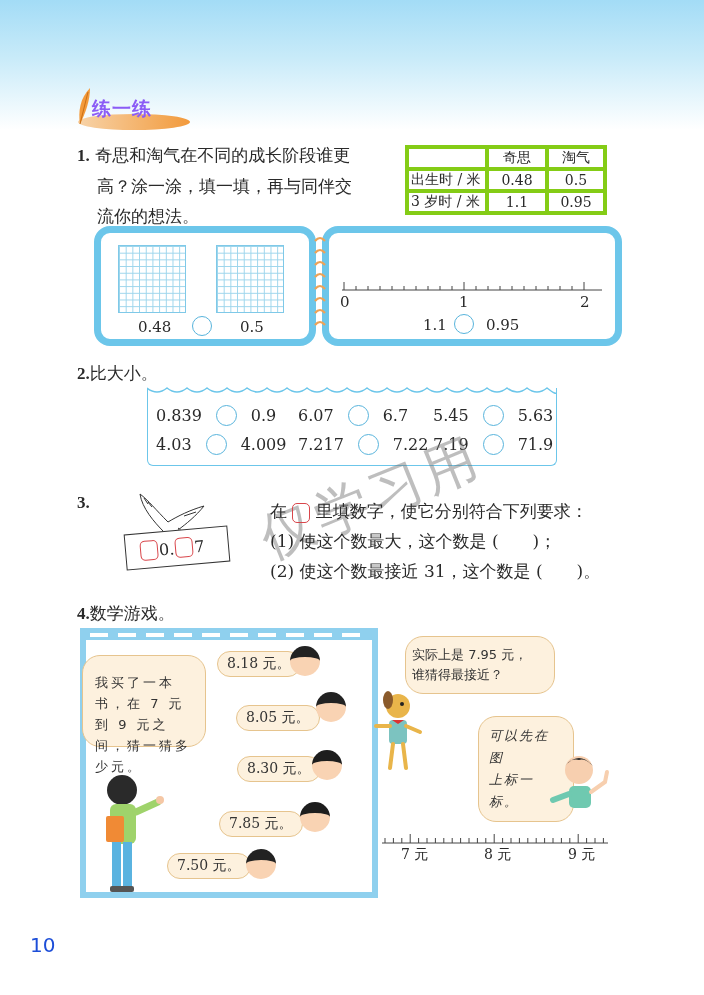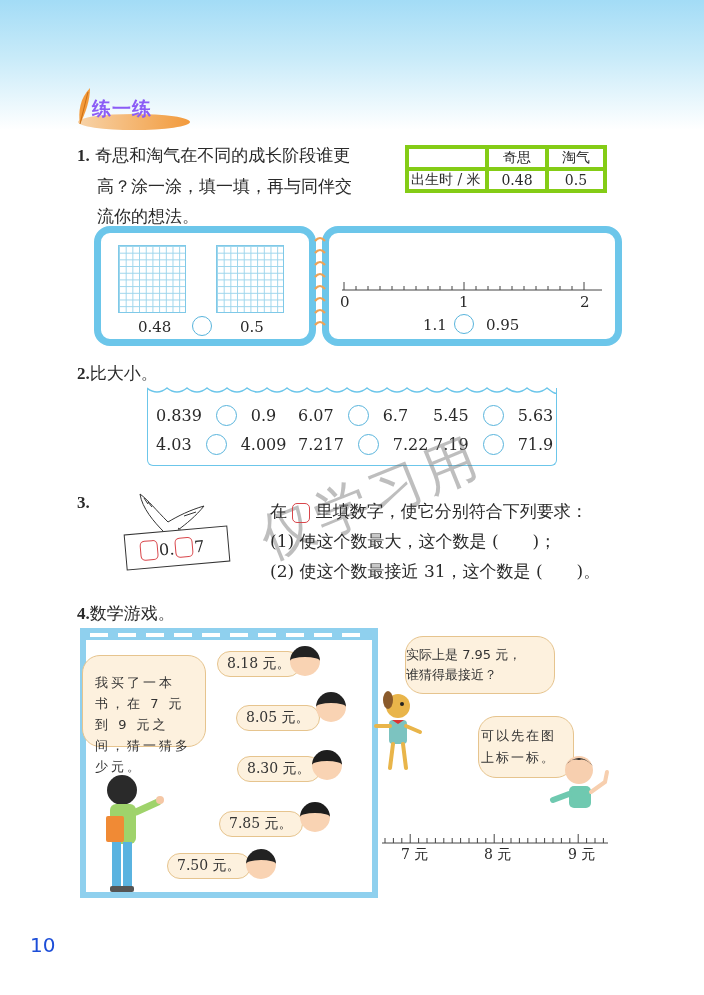--- a/index.html
+++ b/index.html
@@ -68,22 +68,22 @@
   .q4-frame { left: 80px; top: 628px; width: 298px; height: 270px; border: 6px solid #8fd0ee;
         border-top: 12px solid #8fd0ee; }
   .q4-crenel { left: 84px; top: 631px; width: 290px; height: 8px; }
   .bubble { background: #fdf1de; border: 1.5px solid #e6c48e; border-radius: 18px;
         font-family: "DejaVu Sans", sans-serif; font-size: 13px; color: #333; }
   .guess { padding: 3px 9px; white-space: nowrap; font-family: "DejaVu Serif", serif; font-size: 14px; }
   .face { width: 30px; height: 30px; border-radius: 50%; background: #f9d3b3; border-top: 11px solid #222; }
   .face.girl { border-top-color: #1d1d1d; }
   .big-bubble { left: 82px; top: 655px; width: 124px; height: 92px; padding: 16px 12px;
         line-height: 21px; font-size: 13px; letter-spacing: 3px; }
-  .dog-bubble { left: 405px; top: 636px; width: 150px; padding: 8px 0; line-height: 20px; }
-  .boy2-bubble { left: 478px; top: 716px; width: 96px; padding: 8px 2px; line-height: 22px; letter-spacing: 2px; }
+  .dog-bubble { left: 405px; top: 636px; width: 150px; padding: 8px 6px; line-height: 20px; }
+  .boy2-bubble { left: 478px; top: 716px; width: 96px; padding: 8px 10px; line-height: 22px; letter-spacing: 2px; font-style: italic; }
   .ruler-label { font-size: 14px; }
   .page-num { left: 30px; top: 933px; font-family: "DejaVu Sans", sans-serif; font-size: 20px; color: #1d4ed8; }
 </style>
 </head>
 <body>
 
 <div class="top-gradient"></div>
 
 <div class="abs section-head">
   <div class="ellipse"></div>
@@ -104,20 +104,25 @@
   <tbody>
       <tr>
     <td class="rh"></td>
     <td class="c1">奇思</td>
     <td class="c2">淘气</td>
   </tr>
   <tr>
     <td class="rh">出生时 / 米</td>
     <td>0.48</td>
     <td>0.5</td>
+  </tr>
+  <tr>
+    <td class="rh">3 岁时 / 米</td>
+    <td>1.1</td>
+    <td>0.95</td>
   </tr>
 </tbody>
   </table>
 
 <div class="abs panel panel-left"></div>
 <div class="abs panel panel-right"></div>
 <svg class="abs spiral" viewBox="0 0 14 100">
   <g fill="none" stroke="#eea255" stroke-width="2.2">
     <path d="M2 6 Q7 0 12 6"></path>
       <path d="M2 18 Q7 12 12 18"></path>

